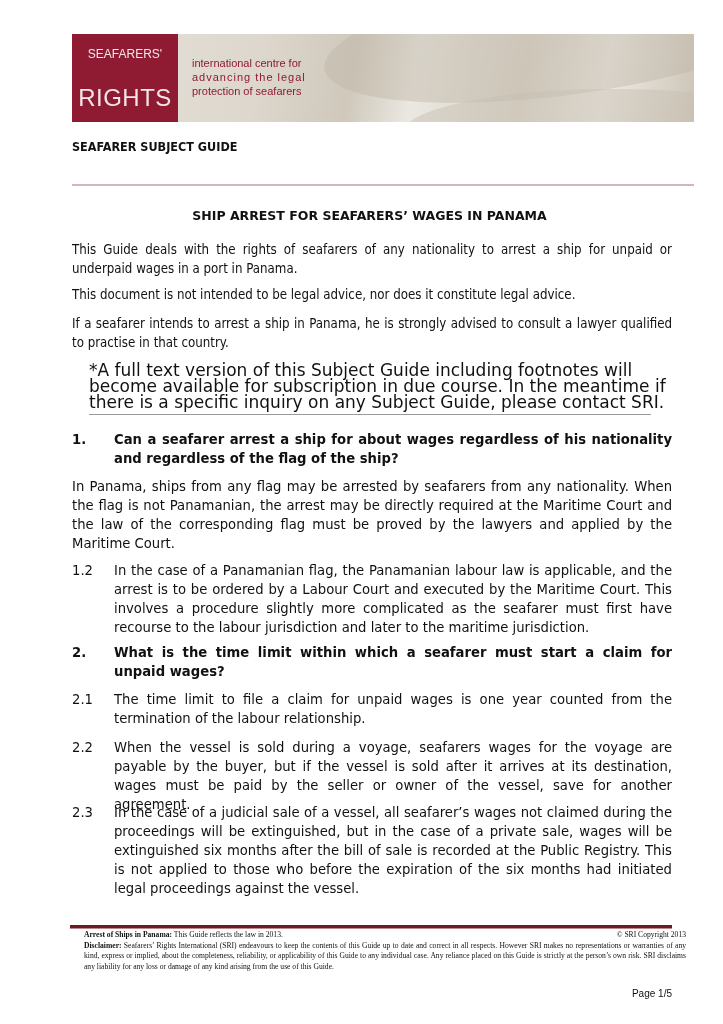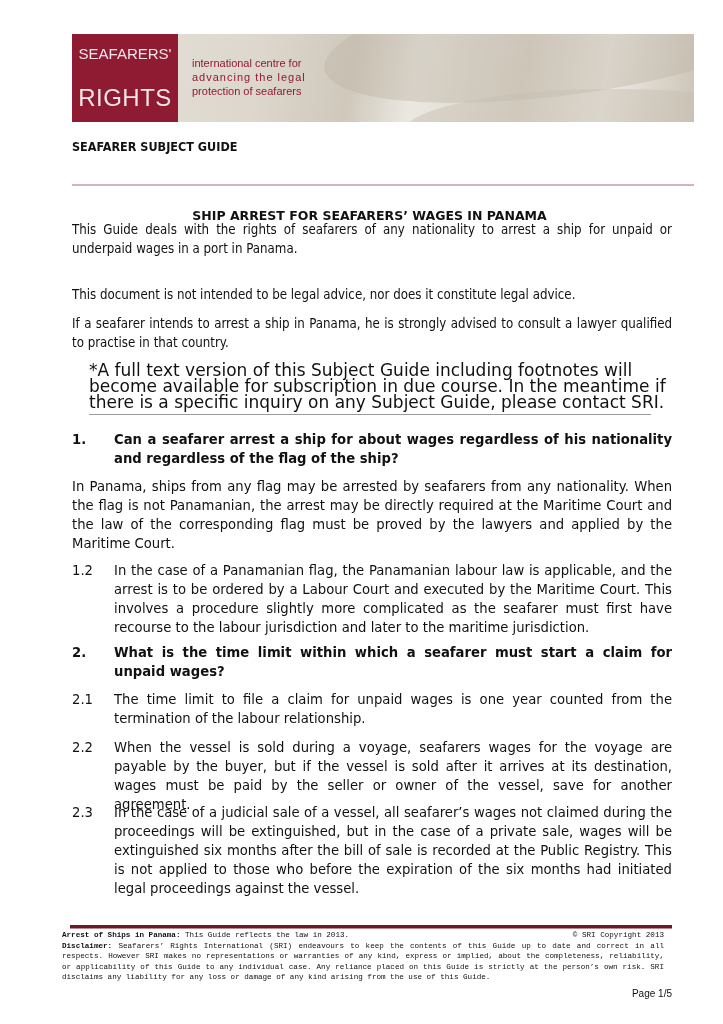--- a/index.html
+++ b/index.html
@@ -19,21 +19,21 @@
     .banner .swoosh2 {
       position: absolute; left: 330px; top: 55px; width: 420px; height: 90px;
       border-radius: 50%; background: rgba(200,192,178,0.5);
     }
     .logo-box {
       position: absolute; left: 0; top: 0; width: 106px; height: 88px;
       background: #8e1b32; color: #f3e6e9;
       display: flex; flex-direction: column; justify-content: center; align-items: center;
       font-family: "Liberation Sans", sans-serif;
     }
-    .logo-box .l1 { font-size: 15px; letter-spacing: 0px; line-height: 16px; }
+    .logo-box .l1 { font-size: 12px; letter-spacing: 0px; line-height: 16px; }
     .logo-box .l2 { font-size: 24px; line-height: 24px; letter-spacing: 0.5px; margin-top: 24px; }
     .tagline {
       position: absolute; left: 120px; top: 22px; color: #8e1b32;
       font-family: "Liberation Sans", sans-serif; font-size: 11px; line-height: 14px;
     }
     .subject {
       position: absolute; left: 72px; top: 139px; font-weight: bold; font-size: 12.5px;
       font-family: "DejaVu Sans Condensed", "DejaVu Sans", sans-serif;
     }
     .rule-pink {
@@ -57,22 +57,22 @@
       position: absolute; left: 72px; width: 600px; font-size: 13.2px; line-height: 19px; display: flex;
     }
     .sec .num { width: 42px; flex: 0 0 42px; }
     .sec .txt { flex: 1; text-align: justify; }
     .sec.head { font-weight: bold; }
     .footer-rule {
       position: absolute; left: 70px; top: 925px; width: 602px; height: 3px; background: #6d1a24;
       border-bottom: 1px solid #b88a90;
     }
     .footer {
-      position: absolute; left: 62px; top: 930px; width: 602px; font-size: 7.6px; line-height: 10.5px;
-      font-family: Liberation Mono, monospace; text-align: justify;
+      position: absolute; left: 84px; top: 930px; width: 602px; font-size: 7.6px; line-height: 10.5px;
+      font-family: Liberation Serif, serif; text-align: justify;
     }
     .footer .row1 { display: flex; justify-content: space-between; }
     .page-no {
       position: absolute; left: 600px; top: 968px; width: 72px; text-align: right;
       font-size: 10px; font-family: "Liberation Sans", sans-serif; margin-top: 20px;
     }
   </style>
 </head>
 <body>
 
@@ -87,21 +87,21 @@
     <div>international centre for</div>
     <div style="letter-spacing:1px">advancing the legal</div>
     <div>protection of seafarers</div>
   </div>
 </div>
 
 <div class="subject">SEAFARER SUBJECT GUIDE</div>
 <div class="rule-pink"></div>
 <div class="title">SHIP ARREST FOR SEAFARERS’ WAGES IN PANAMA</div>
 
-<div class="para" style="top:220px">This Guide deals with the rights of seafarers of any nationality to arrest a ship for unpaid or underpaid wages in a port in Panama.</div>
+<div class="para" style="top:240px">This Guide deals with the rights of seafarers of any nationality to arrest a ship for unpaid or underpaid wages in a port in Panama.</div>
 <div class="para" style="top:285px">This document is not intended to be legal advice, nor does it constitute legal advice.</div>
 <div class="para" style="top:314px">If a seafarer intends to arrest a ship in Panama, he is strongly advised to consult a lawyer qualified to practise in that country.</div>
 
 <div class="note" style="top:362px">*A full text version of this Subject Guide including footnotes will become available for subscription in due course.  In the meantime if there is a specific inquiry on any Subject Guide, please contact SRI.</div>
 <div class="rule-grey"></div>
 
 <div class="sec head" style="top:430px">
   <span class="num">1.</span>
   <span class="txt">Can a seafarer arrest a ship for about wages regardless of his nationality and regardless of the flag of the ship?</span>
 </div>

